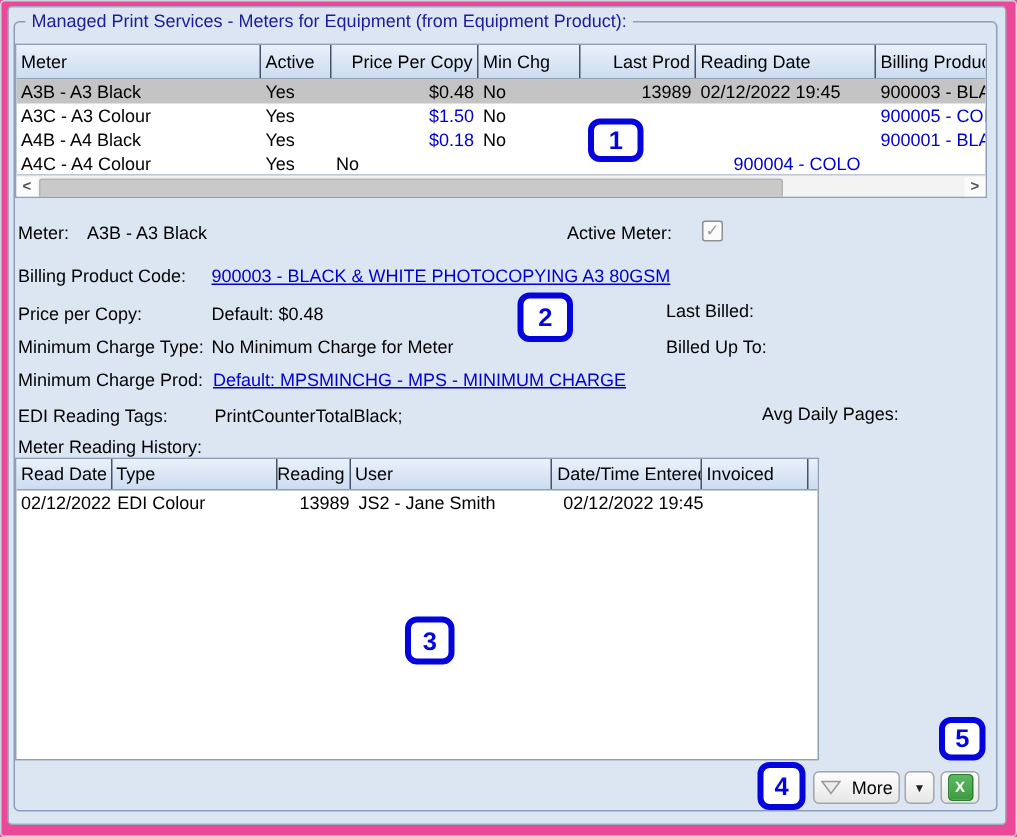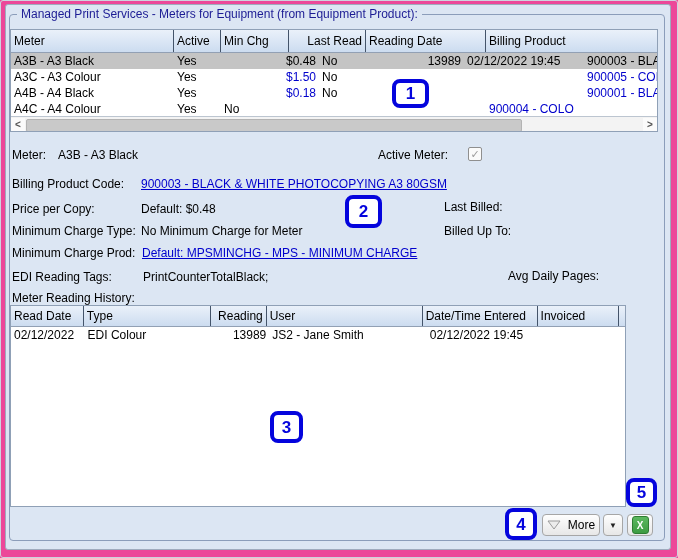--- a/index.html
+++ b/index.html
@@ -35,21 +35,21 @@
 
   
   .hscroll{position:absolute;left:0;bottom:0;width:646px;height:14px;background:#f3f3f3;
            border-top:1px solid #bcc5d0;display:flex;align-items:center;}
   .sbtn{width:14px;height:13px;display:flex;align-items:center;justify-content:center;
         color:#555;font-size:10px;font-weight:bold;background:#fbfbfb;cursor:default;}
   .sthumb{position:absolute;left:15px;top:2px;width:494px;height:11px;background:#c9c9c9;
           border:1px solid #b3b3b3;border-radius:2px;}
 
   
-  .t2{left:10px;top:305px;width:616px;height:202px;}
+  .t2{left:10px;top:305px;width:536px;height:202px;}
   .t2 .thead{height:21px;}
   .h-rdate{width:76px}.h-type{width:133px}.h-reading{width:58px}.h-user{width:163px}
   .h-dt{width:120px}.h-inv{width:85px}.h-fill{flex:1}
 
   
   .lbl{font-weight:normal;white-space:nowrap;}
   .val{white-space:nowrap;}
   .link{color:#0000cc;text-decoration:underline;white-space:nowrap;cursor:pointer;}
 
   .checkbox{left:468px;top:147px;width:14px;height:14px;background:#fbfbfb;
@@ -84,22 +84,23 @@
   <div class="abs outer-edge"></div>
   <div class="abs panel"></div>
 
   <div class="abs groupbox"></div>
   <div class="abs group-title">Managed Print Services - Meters for Equipment (from Equipment Product):</div>
 
   <div class="abs gridtable t1">
     <div class="thead">
       <div class="thcell c-meter">Meter</div>
       <div class="thcell c-active">Active</div>
+      <div class="thcell c-price" style="justify-content:flex-end">Price Per Copy</div>
       <div class="thcell c-minchg">Min Chg</div>
-      <div class="thcell c-lastread" style="justify-content:flex-end">Last Read</div>
+      <div class="thcell c-lastread" style="justify-content:flex-end">Last Prod</div>
       <div class="thcell c-rdate">Reading Date</div>
       <div class="thcell c-billing">Billing Product</div>
     </div>
     <div id="meters-body">
         <div class="trow selected">
           <div class="cell c-meter">A3B - A3 Black</div>
           <div class="cell c-active">Yes</div>
           <div class="cell c-price num">$0.48</div>
           <div class="cell c-minchg">No</div>
           <div class="cell c-lastread num">13989</div>

